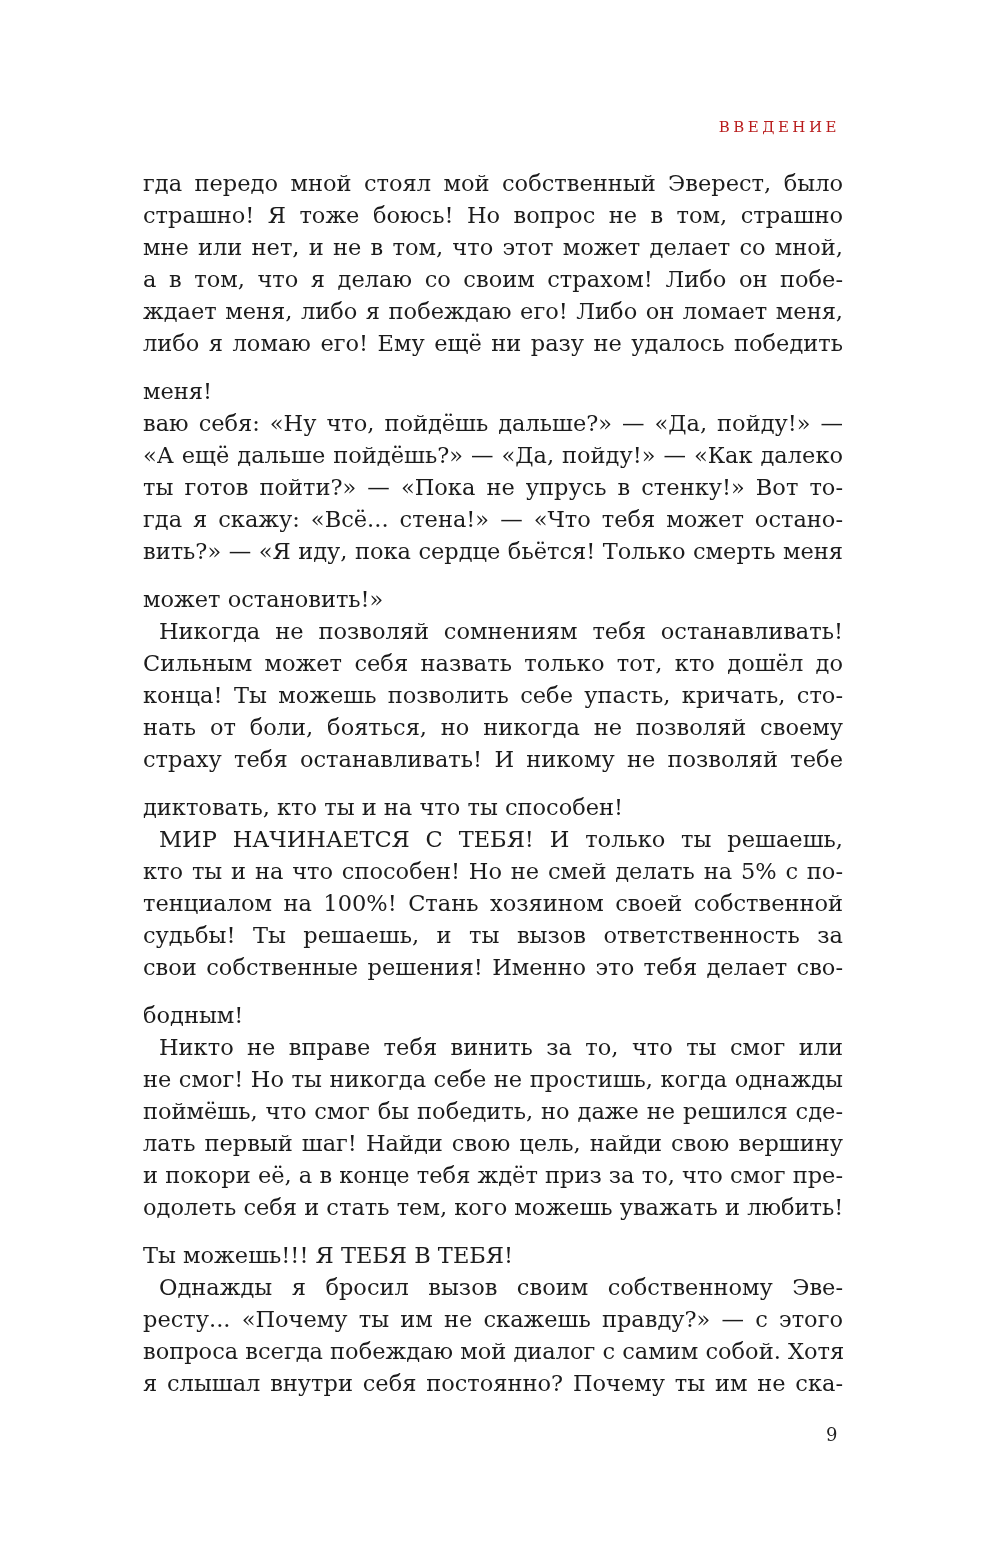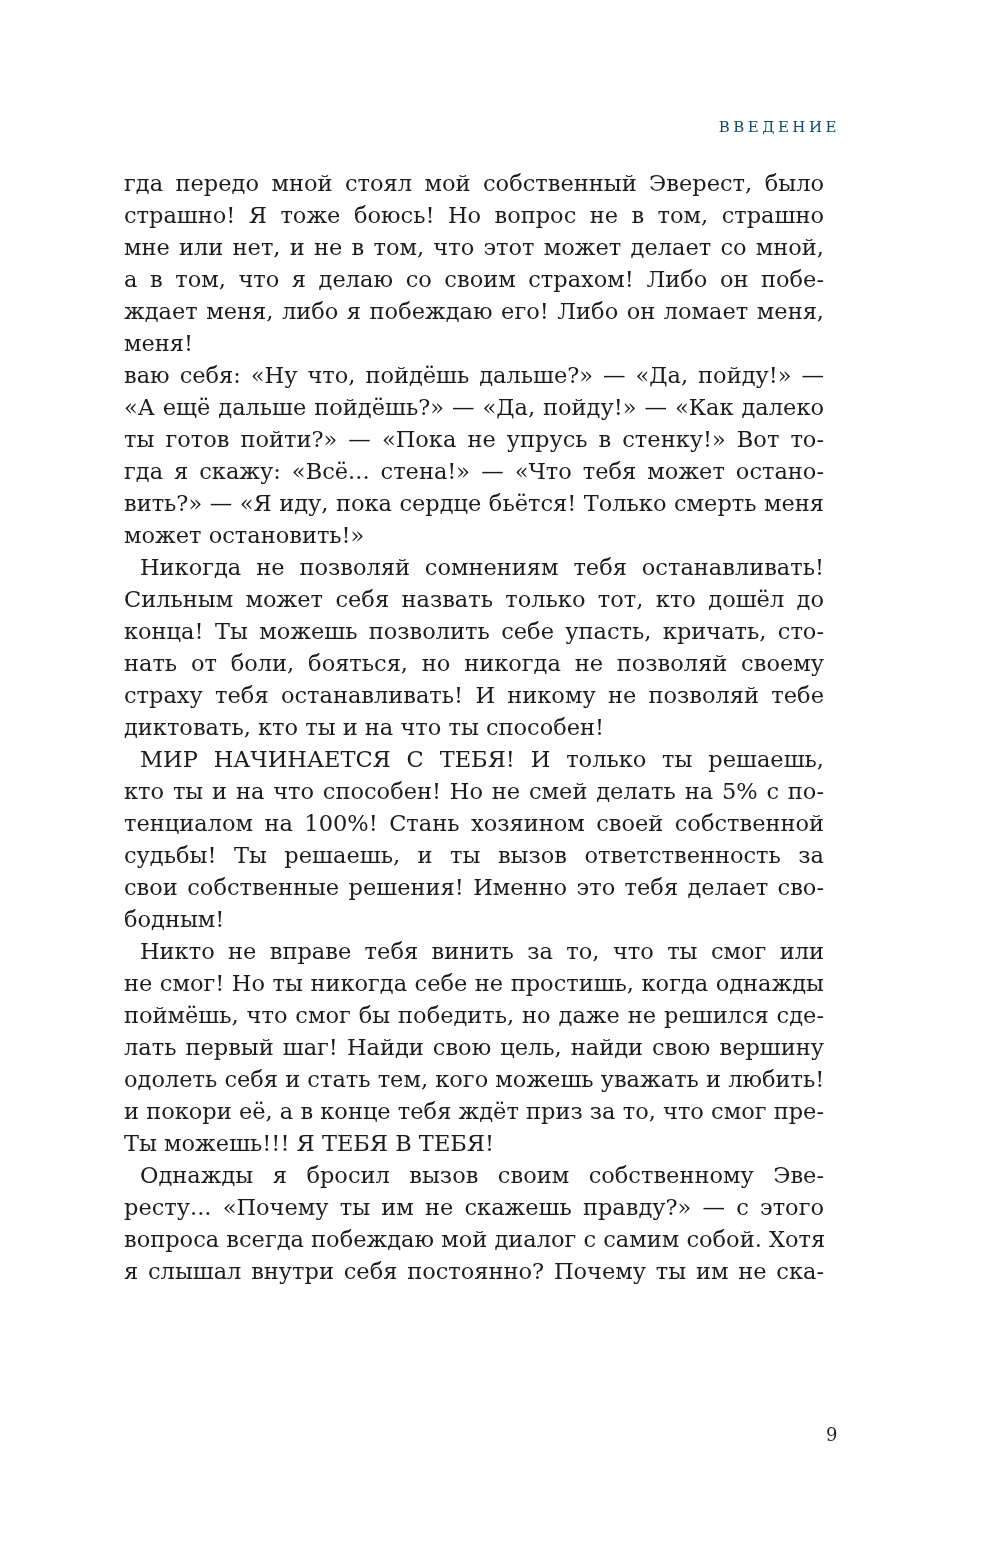--- a/index.html
+++ b/index.html
@@ -1,44 +1,45 @@
 <!DOCTYPE html>
 <html><head>
 <meta charset="utf-8">
 <style>
   html, body { margin: 0; padding: 0; background: #ffffff; }
   body { width: 1000px; height: 1552px; position: relative; overflow: hidden; color: #1c1c1c; }
   .running-head {
     position: absolute; top: 118px; right: 160px;
-    font-family: "DejaVu Serif", serif; font-size: 15px; letter-spacing: 3.5px; color: #0c4a6e;
+    font-family: "DejaVu Serif", serif; font-size: 15px; letter-spacing: 3.5px; color: #b91c1c;
   }
   .text-block {
-    position: absolute; top: 167px; left: 124px; width: 700px;
+    position: absolute; top: 167px; left: 143px; width: 700px;
     font-family: "DejaVu Serif", serif; font-size: 22.5px; line-height: 32px;
   }
   .line { display: block; white-space: nowrap; text-align: justify; text-align-last: justify; height: 32px; }
-  .line.last { text-align-last: left; }
+  .line.last { text-align-last: left; margin-top: 16px; }
   .line.indent { padding-left: 16px; }
   .page-number {
     position: absolute; top: 1424px; left: 826px;
     font-family: "DejaVu Serif", serif; font-size: 18px; color: #222;
   }
 </style>
 </head>
 <body>
 
 <div class="running-head">ВВЕДЕНИЕ</div>
 
 <div class="text-block" id="text-block">
     <div>
       <span class="line">гда передо мной стоял мой собственный Эверест, было</span>
       <span class="line">страшно! Я тоже боюсь! Но вопрос не в том, страшно</span>
       <span class="line">мне или нет, и не в том, что этот может делает со мной,</span>
       <span class="line">а в том, что я делаю со своим страхом! Либо он побе-</span>
       <span class="line">ждает меня, либо я побеждаю его! Либо он ломает меня,</span>
+      <span class="line">либо я ломаю его! Ему ещё ни разу не удалось победить</span>
       <span class="line last">меня!</span>
     </div>
     <div>
       <span class="line">ваю себя: «Ну что, пойдёшь дальше?» — «Да, пойду!» —</span>
       <span class="line">«А ещё дальше пойдёшь?» — «Да, пойду!» — «Как далеко</span>
       <span class="line">ты готов пойти?» — «Пока не упрусь в стенку!» Вот то-</span>
       <span class="line">гда я скажу: «Всё... стена!» — «Что тебя может остано-</span>
       <span class="line">вить?» — «Я иду, пока сердце бьётся! Только смерть меня</span>
       <span class="line last">может остановить!»</span>
     </div>
@@ -56,22 +57,22 @@
       <span class="line">тенциалом на 100%! Стань хозяином своей собственной</span>
       <span class="line">судьбы! Ты решаешь, и ты вызов ответственность за</span>
       <span class="line">свои собственные решения! Именно это тебя делает сво-</span>
       <span class="line last">бодным!</span>
     </div>
     <div>
       <span class="line indent">Никто не вправе тебя винить за то, что ты смог или</span>
       <span class="line">не смог! Но ты никогда себе не простишь, когда однажды</span>
       <span class="line">поймёшь, что смог бы победить, но даже не решился сде-</span>
       <span class="line">лать первый шаг! Найди свою цель, найди свою вершину</span>
+      <span class="line">и покори её, а в конце тебя ждёт приз за то, что смог пре-</span>
       <span class="line">одолеть себя и стать тем, кого можешь уважать и любить!</span>
-      <span class="line">и покори её, а в конце тебя ждёт приз за то, что смог пре-</span>
       <span class="line last">Ты можешь!!! Я ТЕБЯ В ТЕБЯ!</span>
     </div>
     <div>
       <span class="line indent">Однажды я бросил вызов своим собственному Эве-</span>
       <span class="line">ресту... «Почему ты им не скажешь правду?» — с этого</span>
       <span class="line">вопроса всегда побеждаю мой диалог с самим собой. Хотя</span>
       <span class="line">я слышал внутри себя постоянно? Почему ты им не ска-</span>
     </div>
   </div>
 

